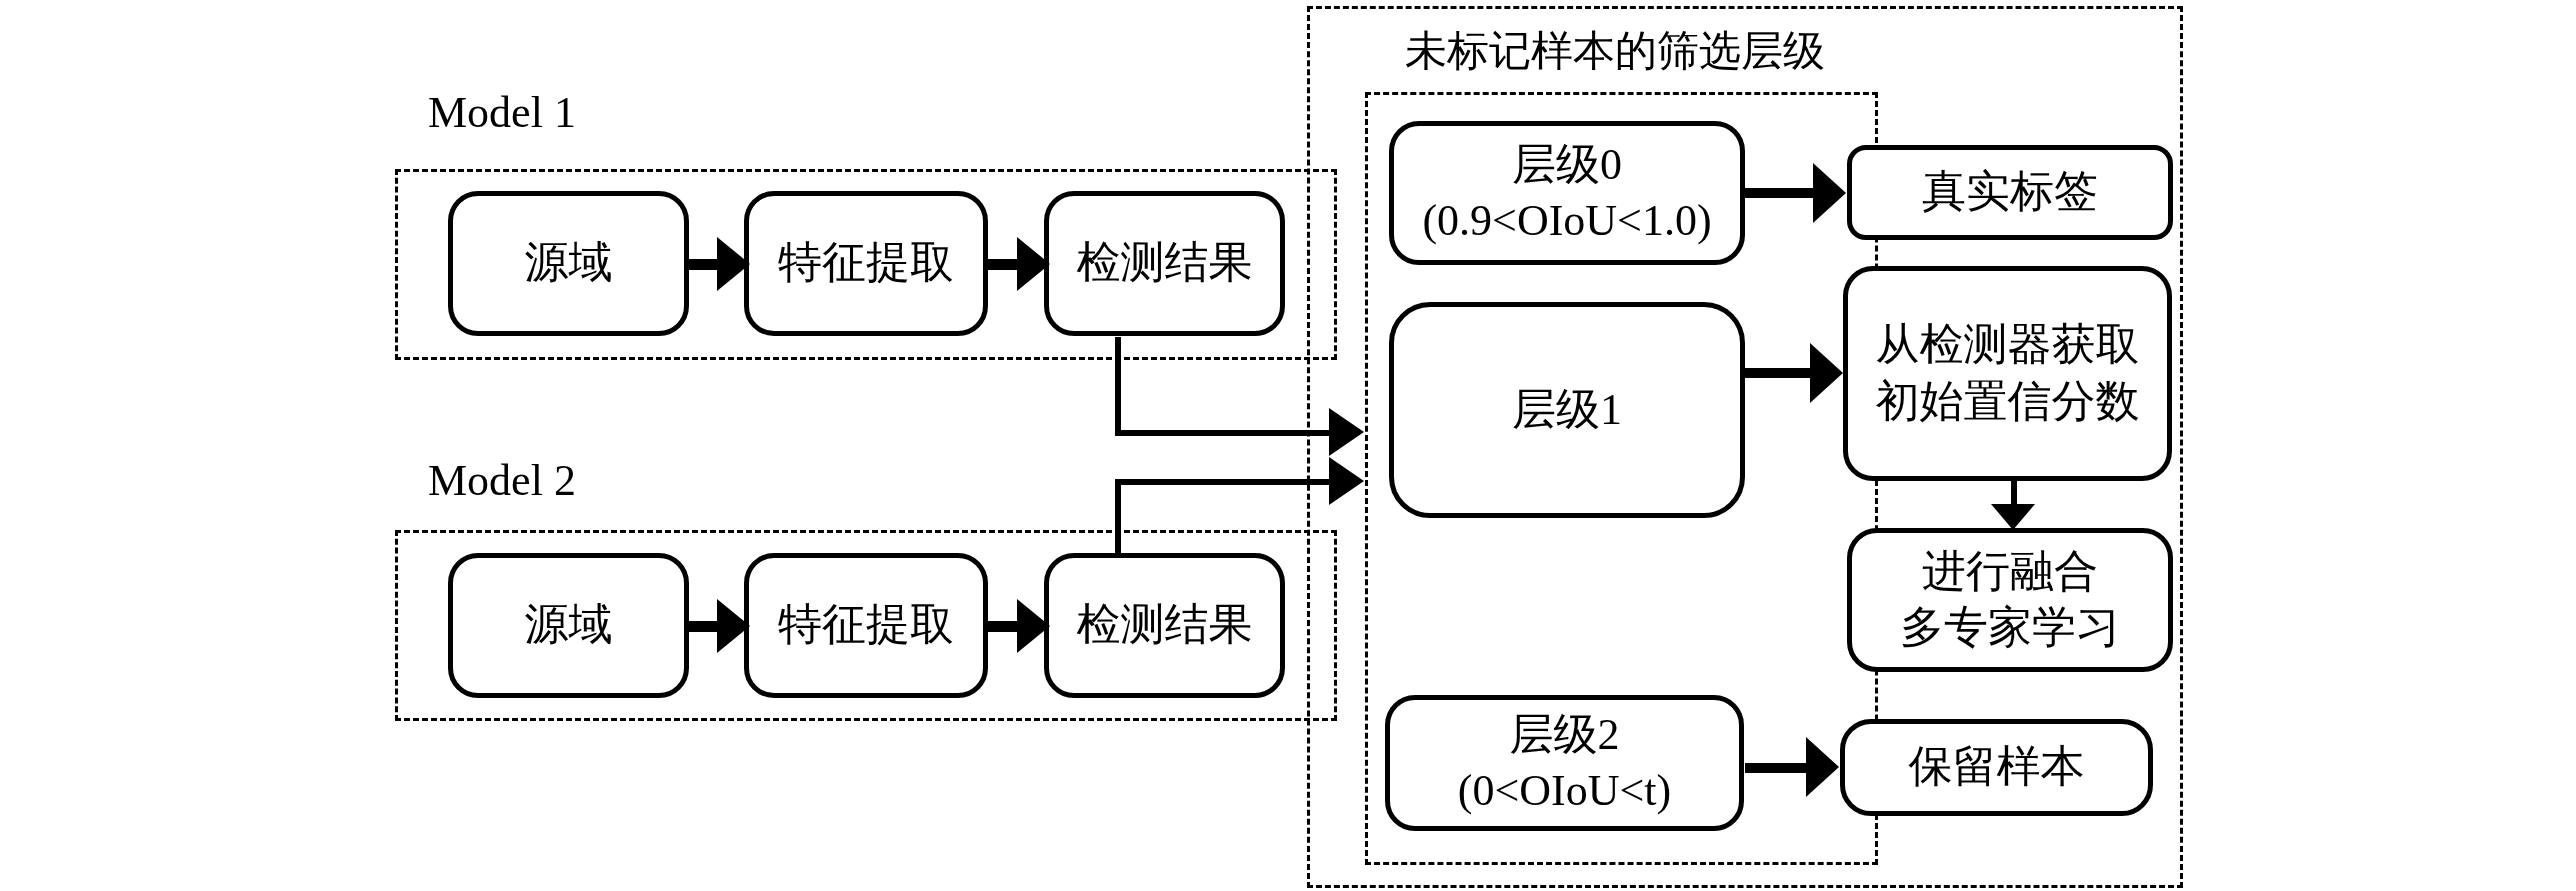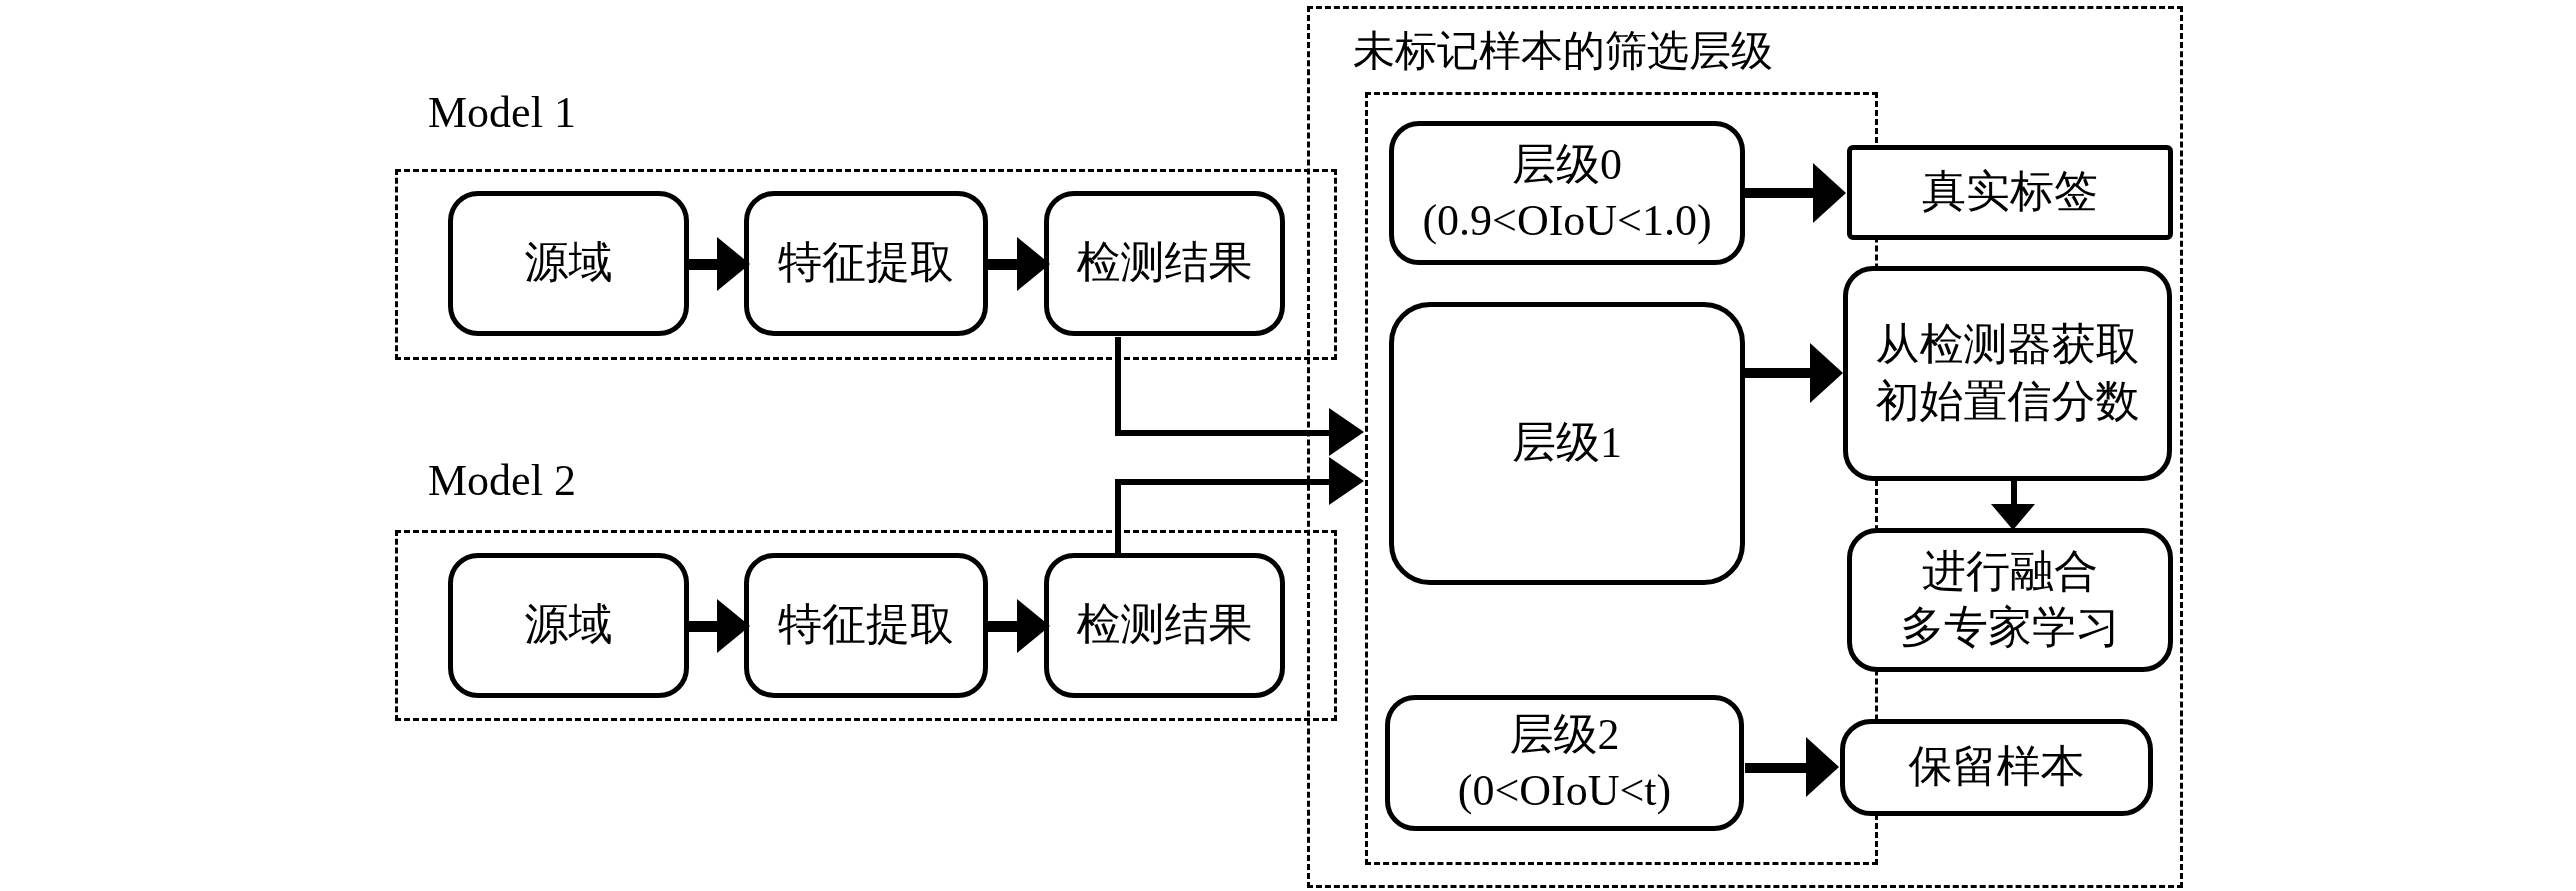--- a/index.html
+++ b/index.html
@@ -55,46 +55,46 @@
 <div class="node" style="left:1044px;top:553px;width:241px;height:145px;">
   <span>检测结果</span>
 </div>
 
 <div class="hline" style="left:688px;top:621px;width:30px;height:11px;"></div>
 <div class="head r" style="left:717px;top:599px;"></div>
 <div class="hline" style="left:988px;top:621px;width:30px;height:11px;"></div>
 <div class="head r" style="left:1017px;top:599px;"></div>
 
 <div class="dashed" style="left:1307px;top:5.5px;width:876px;height:882px;"></div>
-<div class="title" style="left:1353px;top:23px;">未标记样本的筛选层级</div>
+<div class="title" style="left:1405px;top:23px;">未标记样本的筛选层级</div>
 <div class="dashed" style="left:1365px;top:92px;width:513px;height:773px;"></div>
 
 <div class="vline" style="left:1115px;top:337px;width:5.5px;height:99px;"></div>
 <div class="hline" style="left:1115px;top:430px;width:214px;height:5.5px;"></div>
 <div class="head r thin" style="left:1329px;top:408px;"></div>
 
 <div class="vline" style="left:1115px;top:482px;width:5.5px;height:72px;"></div>
 <div class="hline" style="left:1115px;top:479px;width:214px;height:5.5px;"></div>
 <div class="head r thin" style="left:1329px;top:457px;"></div>
 
 <div class="node" style="left:1389px;top:121px;width:356px;height:144px;">
   <span>层级0</span>
   <span>(0.9&lt;OIoU&lt;1.0)</span>
 </div>
 
-<div class="node" style="left:1389px;top:302px;width:356px;height:283px;border-radius:41px;">
+<div class="node" style="left:1389px;top:302px;width:356px;height:216px;border-radius:41px;">
   <span>层级1</span>
 </div>
 
 <div class="node" style="left:1385px;top:695px;width:359px;height:136px;">
   <span>层级2</span>
   <span>(0&lt;OIoU&lt;t)</span>
 </div>
 
-<div class="node" style="left:1847px;top:145px;width:326px;height:95px;border-radius:6px;">
+<div class="node" style="left:1847px;top:145px;width:326px;height:95px;border-radius:19px;">
   <span>真实标签</span>
 </div>
 
 <div class="node" style="left:1843px;top:266px;width:329px;height:215px;">
   <span>从检测器获取</span>
   <span>初始置信分数</span>
 </div>
 
 <div class="node" style="left:1847px;top:528px;width:326px;height:144px;">
   <span>进行融合</span>

